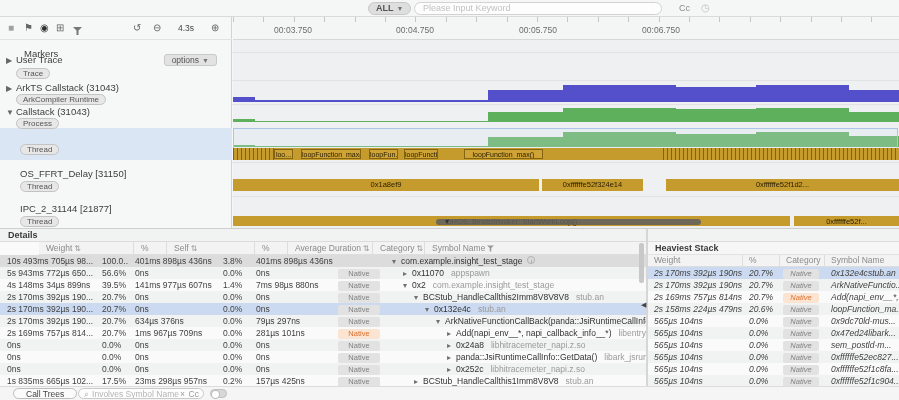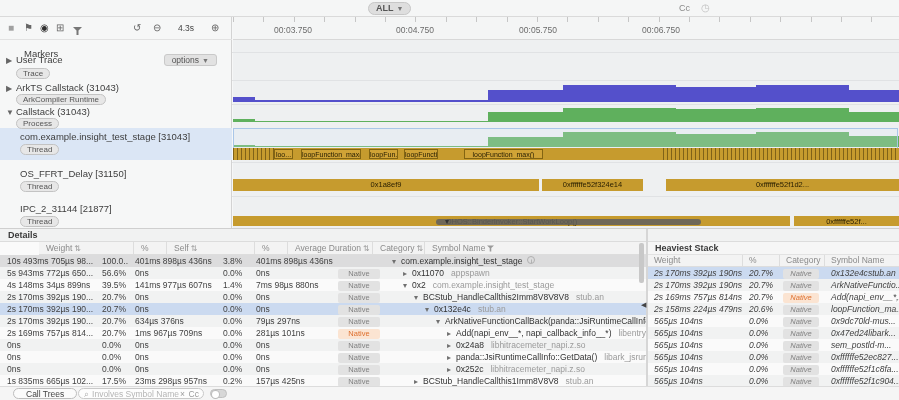--- a/index.html
+++ b/index.html
@@ -94,20 +94,21 @@
   .knob{position:absolute;left:0px;top:0px;width:9px;height:8.8px;background:#fff;border:1px solid #bbb;border-radius:50%;}
   .fc-label{position:absolute;left:233px;top:12px;font-size:8.5px;color:#3d3d3d;}
 </style>
 </head>
 <body>
 
 <div id="app">
 
   <div class="topbar">
     <div class="all-btn"><span>ALL</span><span class="chev">▼</span></div>
+    <div class="kw-field"><span>Please Input Keyword</span></div>
     <div class="top-cc">Cc</div>
     <div class="top-clock">◷</div>
   </div>
 
   <div class="main">
 
     <div class="mdivider" style="top:35px"></div>
     <div class="mdivider" style="top:63px"></div>
     <div class="mdivider" style="top:87px"></div>
     <div class="mdivider" style="top:145px"></div>
@@ -135,21 +136,20 @@
       <div class="trklabel" style="left:6px;top:37px"><span class="arr">▶</span><span>User Trace</span></div>
       <div class="opts-btn" style="top:37px"><span>options</span><span class="chev">▼</span></div>
       <div class="tagchip" style="left:16px;top:51px">Trace</div>
 
       <div class="trklabel" style="left:6px;top:65px"><span class="arr">▶</span><span>ArkTS Callstack (31043)</span></div>
       <div class="tagchip" style="left:16px;top:77px">ArkCompiler Runtime</div>
 
       <div class="trklabel" style="left:6px;top:89px"><span class="arr">▼</span><span>Callstack (31043)</span></div>
       <div class="tagchip" style="left:16px;top:101px">Process</div>
 
-      <div class="trklabel" style="left:20px;top:114px">com.example.insight_test_stage [31043]</div>
       <div class="tagchip" style="left:20px;top:127px">Thread</div>
 
       <div class="trklabel" style="left:20px;top:151px">OS_FFRT_Delay [31150]</div>
       <div class="tagchip" style="left:20px;top:164px">Thread</div>
 
       <div class="trklabel" style="left:20px;top:186px">IPC_2_31144 [21877]</div>
       <div class="tagchip" style="left:20px;top:199px">Thread</div>
     </div>
 
     <div class="tl">

